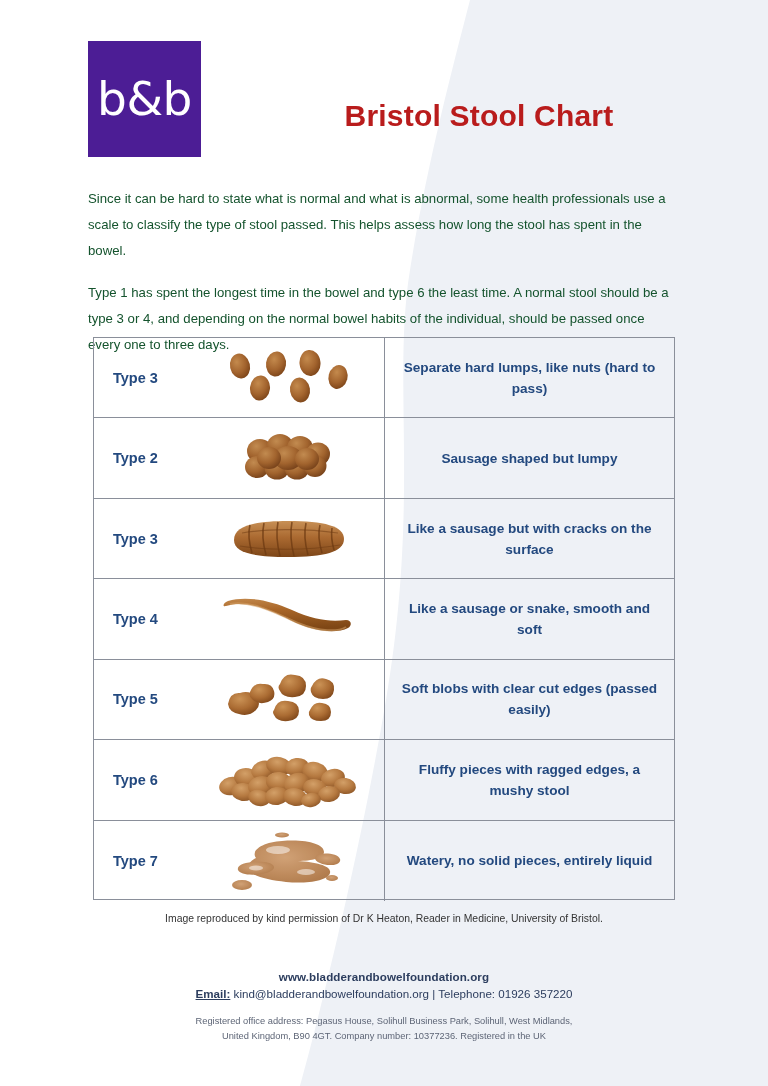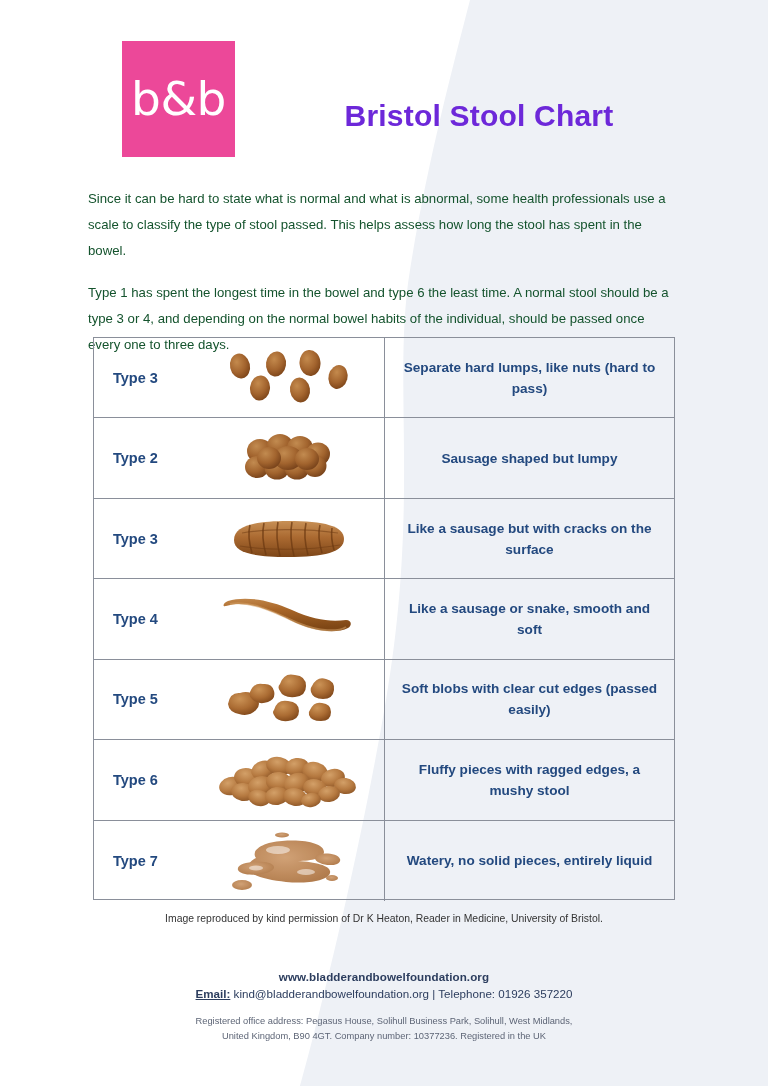--- a/index.html
+++ b/index.html
@@ -39,39 +39,38 @@
     left: 0; top: 0;
     width: 768px;
     height: 178px;
   }
   #logo-box {
     position: absolute;
     left: 88px;
     top: 41px;
     width: 113px;
     height: 116px;
-    background: #ec4899;
-    margin-left: 34px;
+    background: #4c1d95;
   }
   #logo-text {
     color: #ffffff;
     font-size: 47px;
     font-weight: 400;
     letter-spacing: -0.5px;
     line-height: 116px;
     text-align: center;
     font-family: "DejaVu Sans", sans-serif;
   }
   #page-title {
     position: absolute;
     left: 215px;
     top: 99px;
     width: 528px;
     text-align: center;
-    color: #6d28d9;
+    color: #b91c1c;
     font-size: 30px;
     font-weight: bold;
     letter-spacing: 0.2px;
   }
 
   
   #intro {
     position: absolute;
     left: 88px;
     top: 186px;

